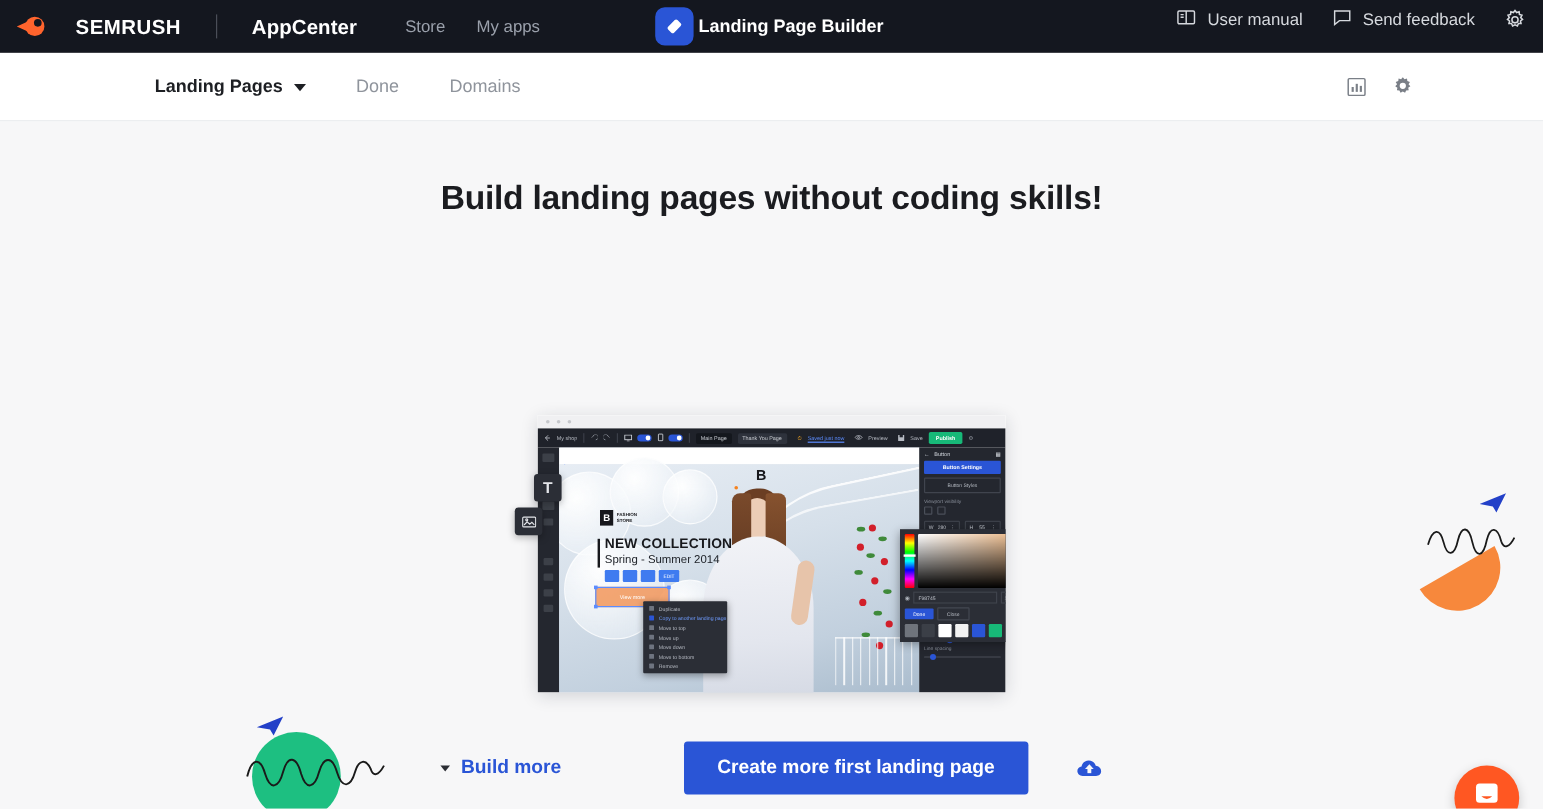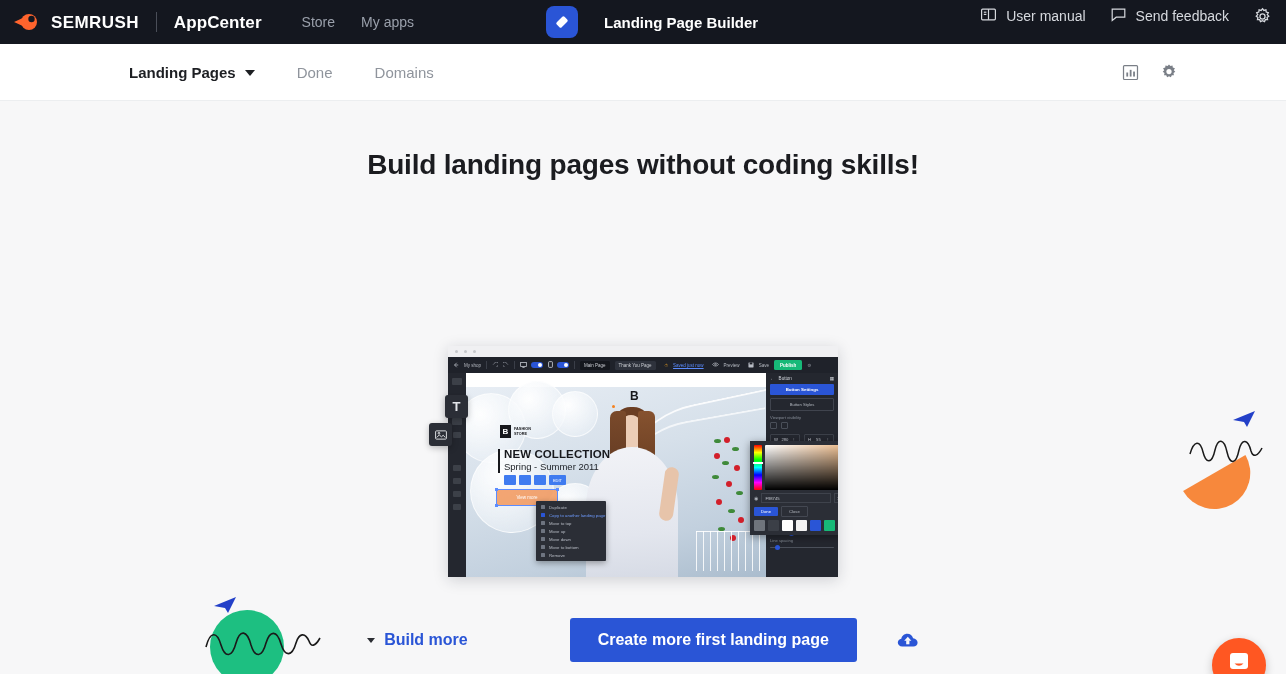--- a/index.html
+++ b/index.html
@@ -24,21 +24,21 @@
     display: flex;
     align-items: center;
     position: relative;
     z-index: 40;
   }
 
   .brand {
     display: flex;
     align-items: center;
     padding-left: 14px;
-    gap: 4px;
+    gap: 16px;
   }
 
   .semrush-logo-mark {
     width: 26px;
     height: 18px;
     position: relative;
     margin-right: 7px;
     flex: none;
   }
 
@@ -80,21 +80,21 @@
     line-height: 1;
   }
 
   .app-center-block {
     position: absolute;
     left: 546px;
     top: 0;
     height: 44px;
     display: flex;
     align-items: center;
-    gap: 26px;
+    gap: 4px;
   }
 
   .app-icon {
     width: 32px;
     height: 32px;
     border-radius: 8px;
     background: #2a55d6;
     display: flex;
     align-items: center;
     justify-content: center;
@@ -753,21 +753,21 @@
           <div class="brand-b">
             <span class="bsq">B</span>
             <span class="btxt">
               <span>FASHION</span><br>
               <span>STORE</span>
             </span>
           </div>
 
           <span class="headline-bar"></span>
           <span class="headline-1">NEW COLLECTION</span>
-          <span class="headline-2">Spring - Summer 2011</span>
+          <span class="headline-2">Spring - Summer 2014</span>
 
           <div class="mini-tools">
             <span class="mini-tool"></span>
             <span class="mini-tool"></span>
             <span class="mini-tool"></span>
             <span class="mini-tool edit">EDIT</span>
           </div>
 
           <div class="cta-box">
             <span>View more</span>

